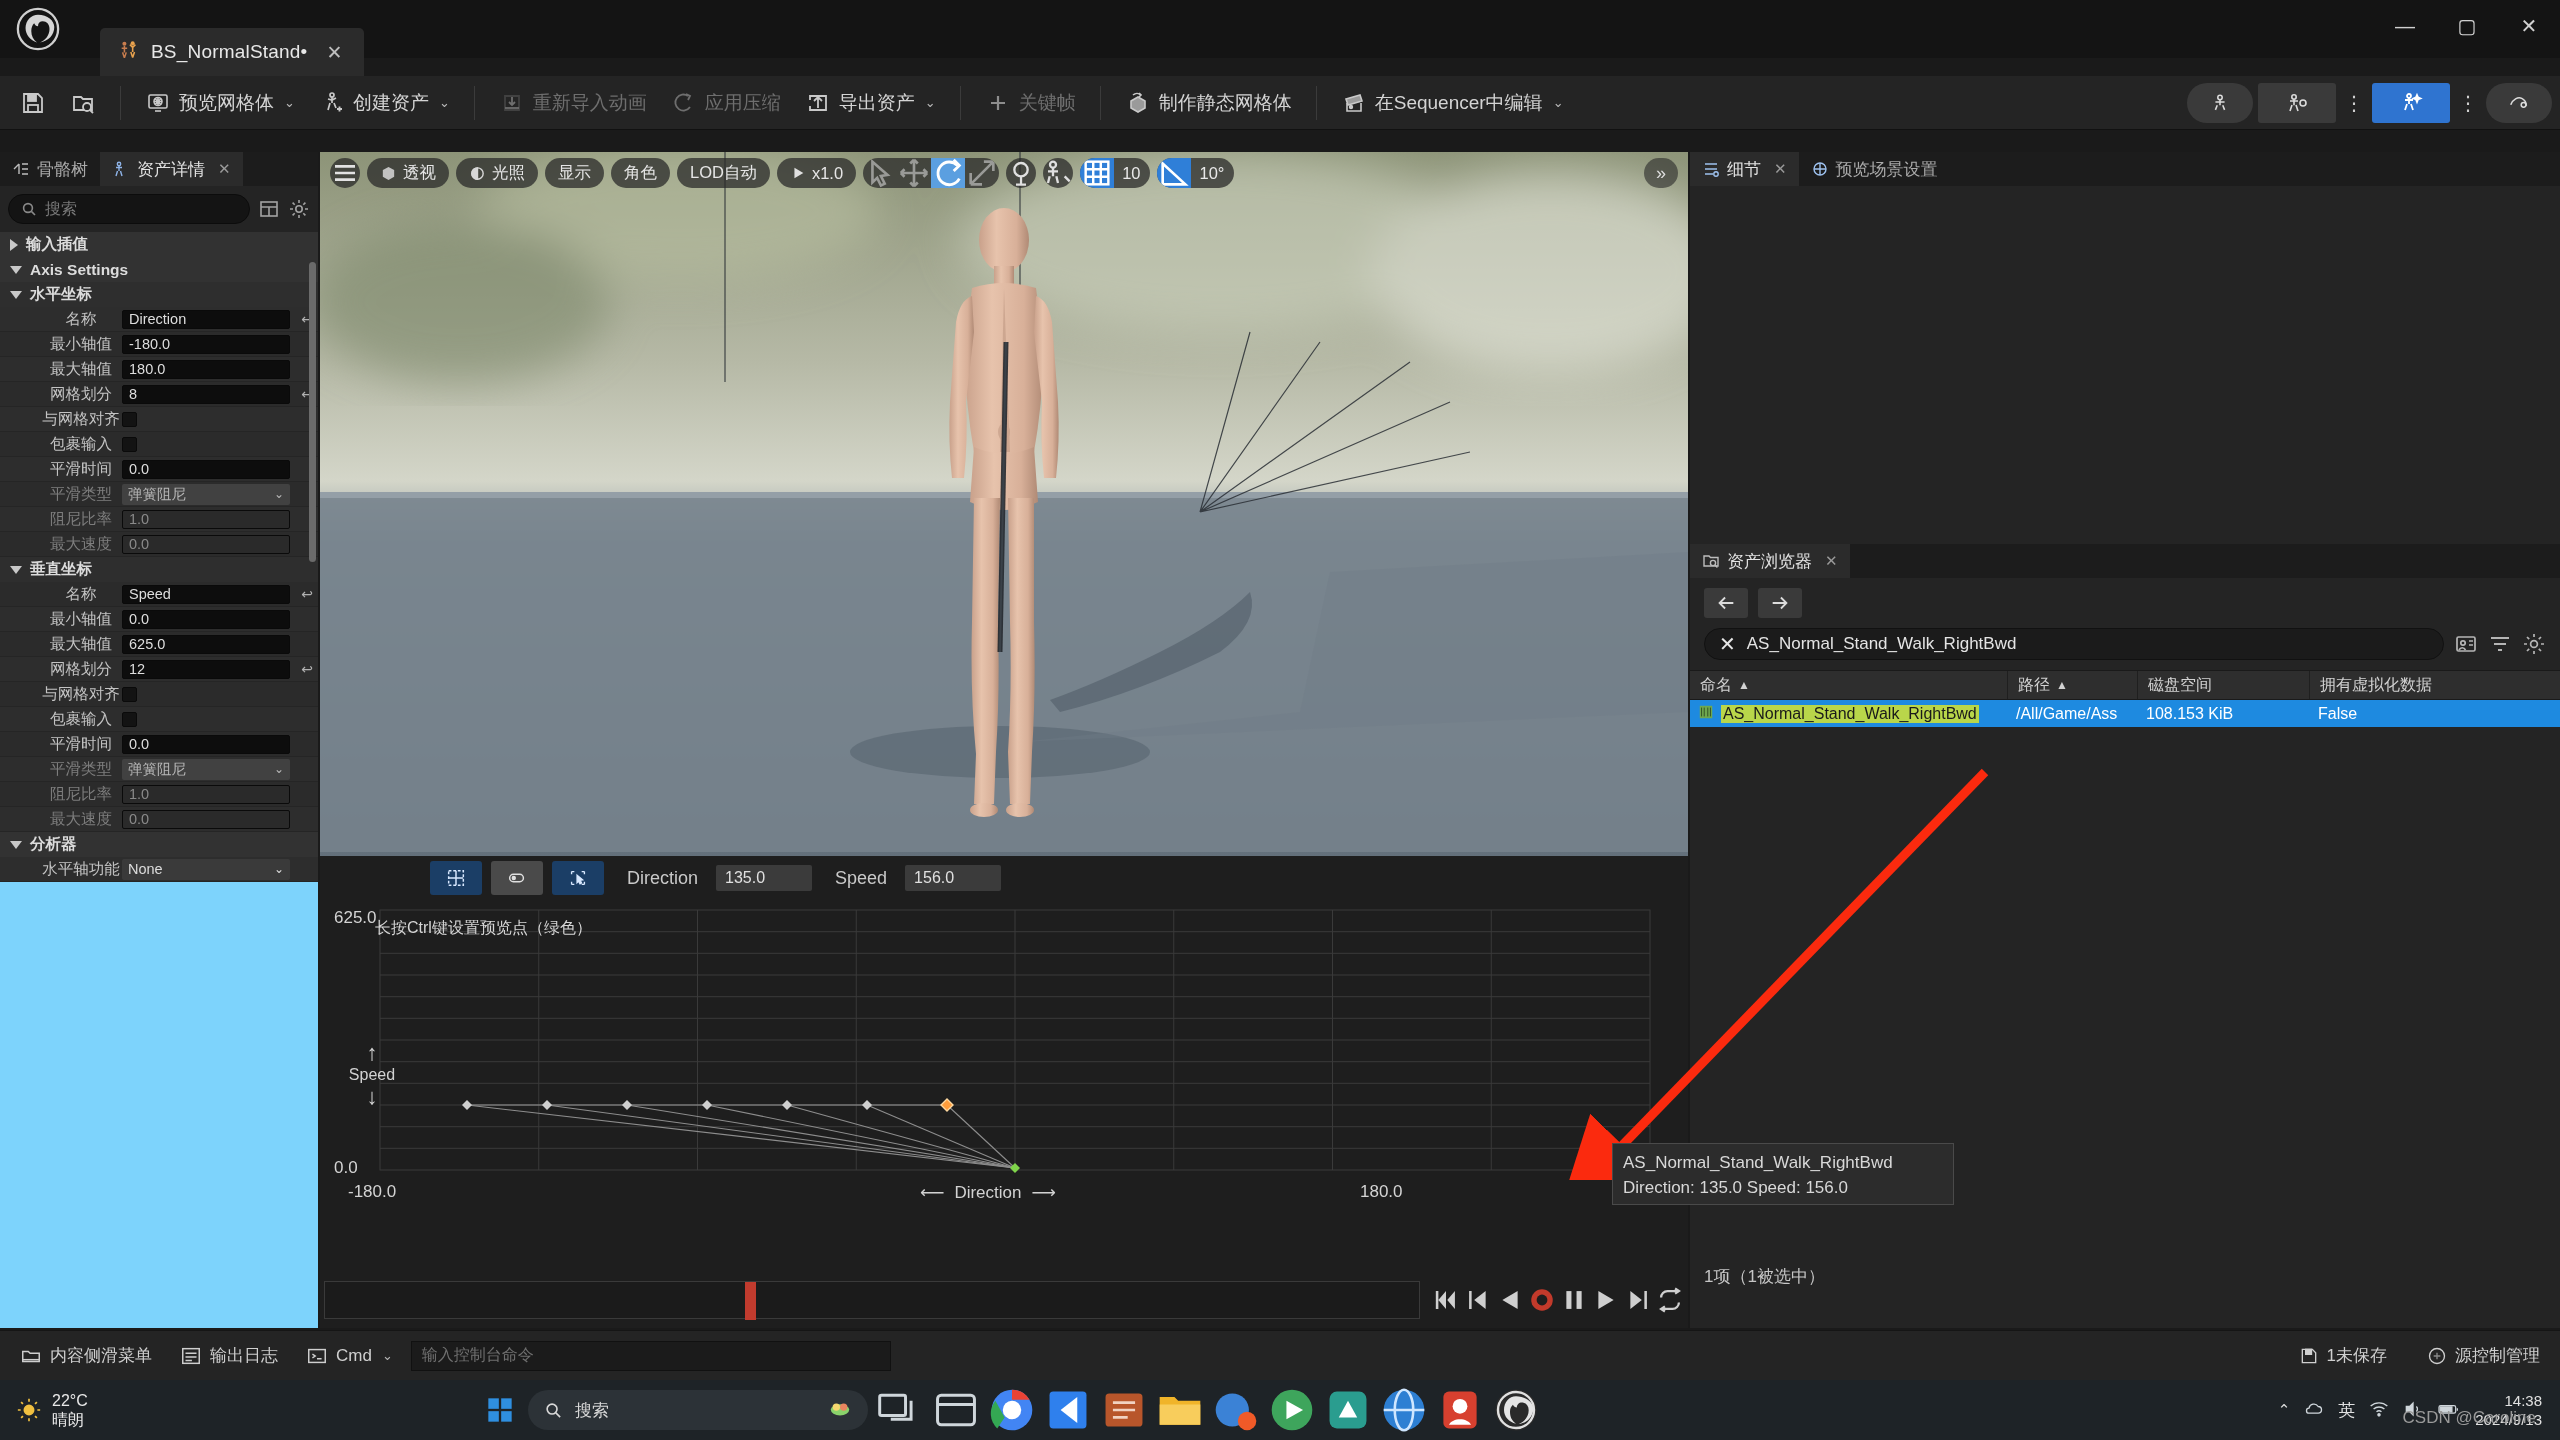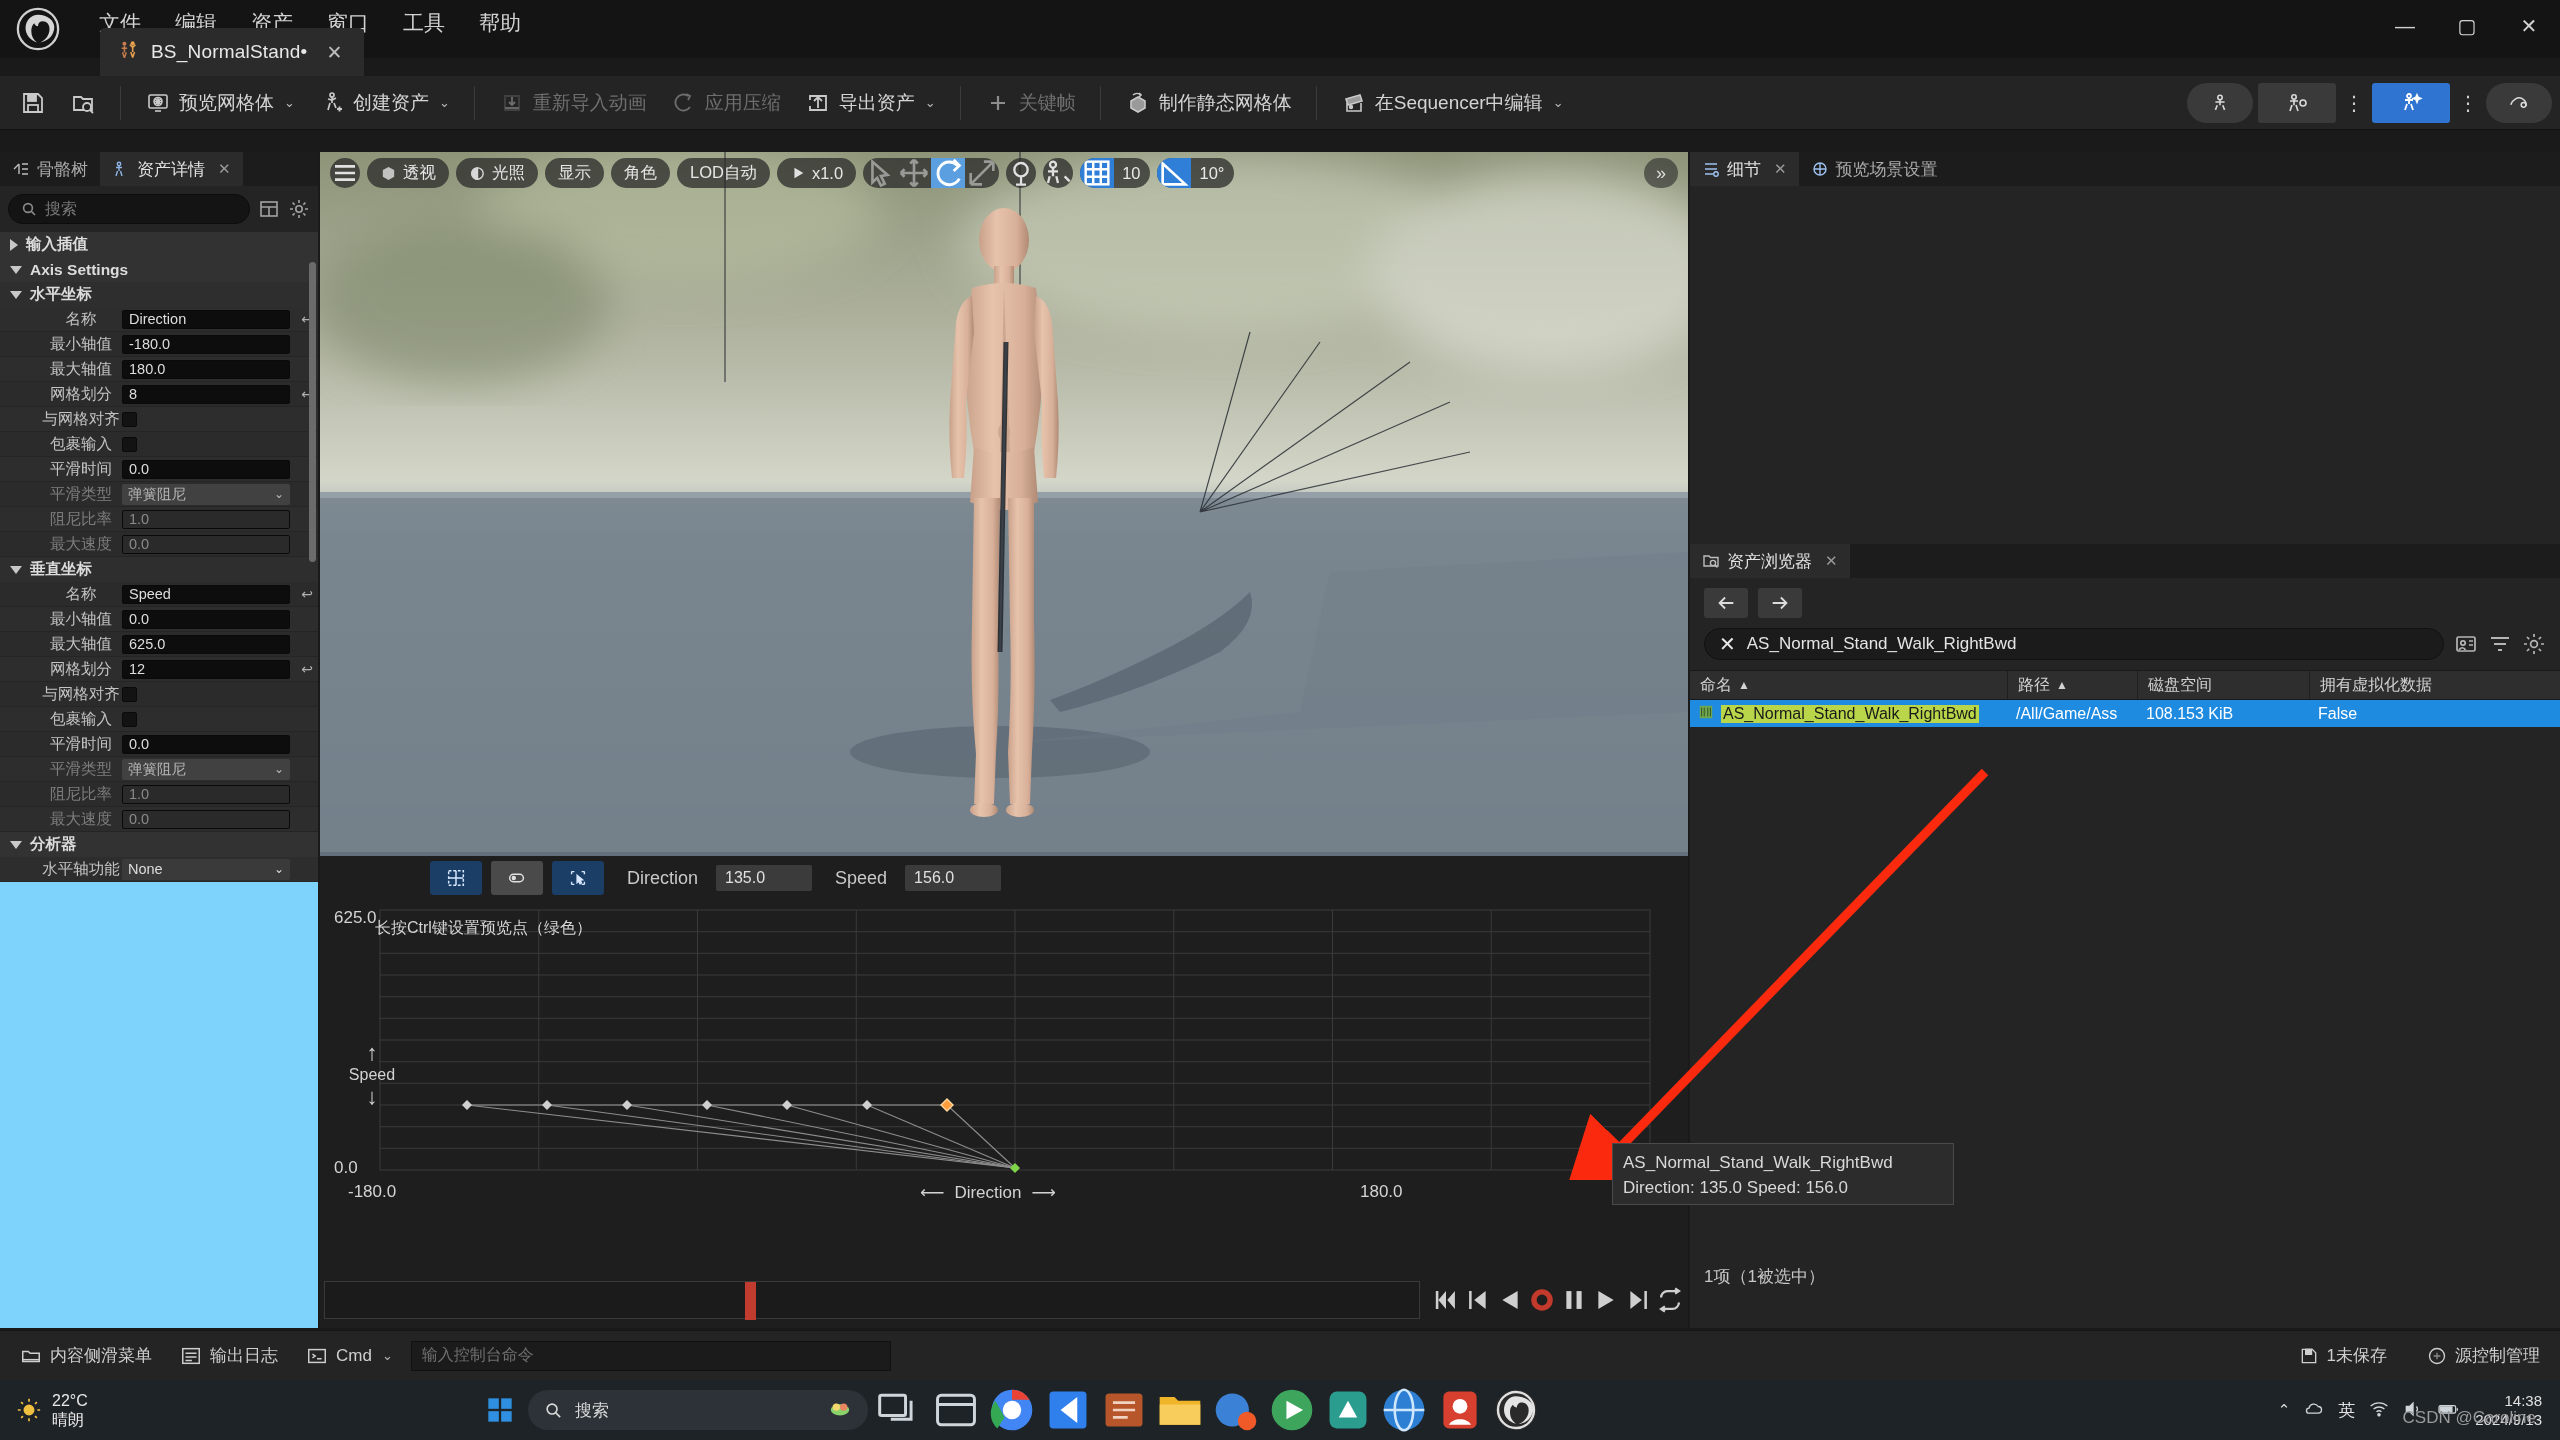--- a/index.html
+++ b/index.html
@@ -233,28 +233,20 @@
 <body>
 
 <div id="app">
 
   <div class="titlebar">
     <div class="ue-logo">
       <svg viewBox="0 0 48 48">
           <circle cx="24" cy="24" r="21" fill="none" stroke="#cfcfcf" stroke-width="2.4"></circle>
         <path d="M24 9c-7 0-13 6-13 14 0 7 5 13 12 15 -4-3-6-7-6-12 0-3 1-6 3-8 1 2 2 3 4 3 0-3 2-5 5-5 4 0 7 3 7 8 0 6-4 12-10 14 9-1 15-8 15-16C41 15 34 9 24 9z" fill="#d5d5d5"></path>
       </svg>
-    </div>
-    <div class="menubar">
-      <div class="menu-item">文件</div>
-      <div class="menu-item">编辑</div>
-      <div class="menu-item">资产</div>
-      <div class="menu-item">窗口</div>
-      <div class="menu-item">工具</div>
-      <div class="menu-item">帮助</div>
     </div>
     <div class="winbtns">
       <div class="winbtn">—</div>
       <div class="winbtn">▢</div>
       <div class="winbtn close">✕</div>
     </div>
   </div>
 
   <div class="tabstrip">
     <div class="doc-tab">

